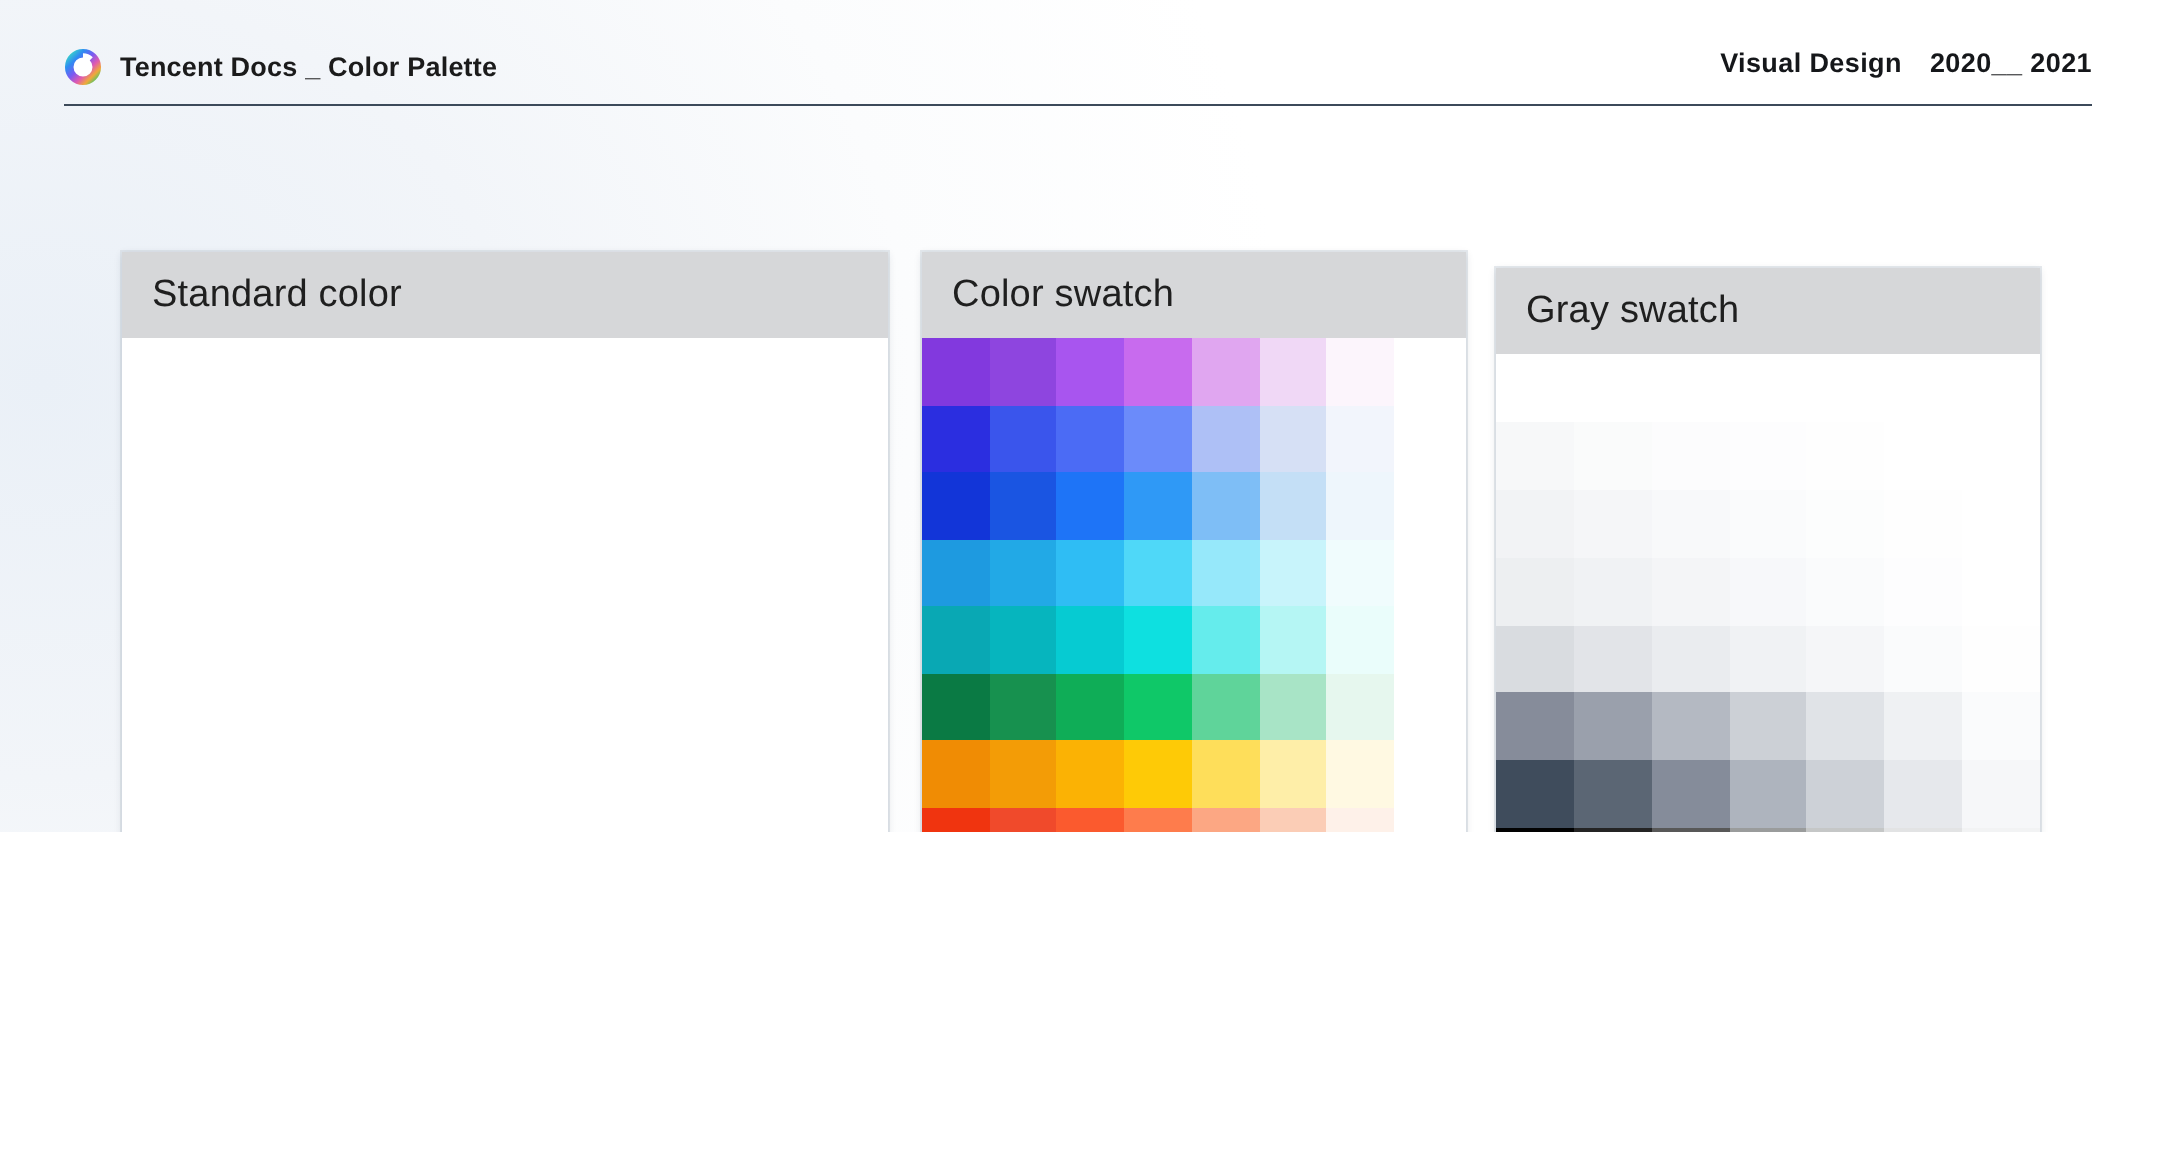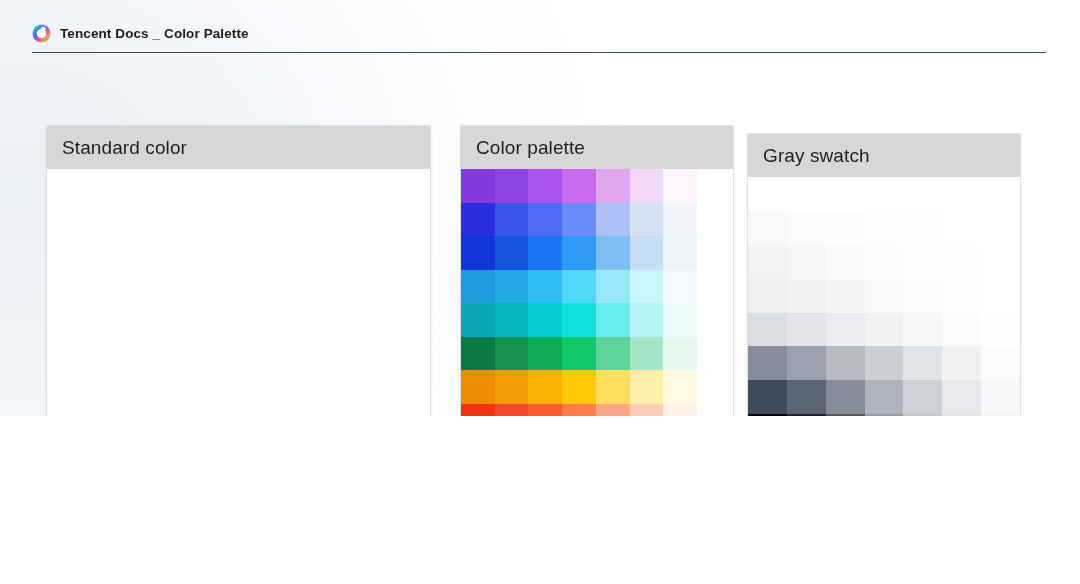--- a/index.html
+++ b/index.html
@@ -97,21 +97,21 @@
     font-weight: 400;
     letter-spacing: .1px;
   }
   .card-body {
     position: relative;
     width: 100%;
     box-sizing: border-box;
   }
 
   
-  #card-standard { left: 47px; top: 126px; width: 383px; height: 415px; }
+  #card-standard { left: 61px; top: 126px; width: 383px; height: 415px; }
   #card-standard .card-body { height: 372px; padding: 0; }
   #standard-hero {
     position: relative;
     height: 152px;
     width: 100%;
   }
   #standard-hero-label {
     position: absolute;
     left: 13px;
     bottom: 17px;
@@ -177,33 +177,37 @@
           </linearGradient>
         </defs>
         <circle cx="20" cy="20" r="19" fill="#ffffff"></circle>
         <circle cx="20" cy="20" r="14.5" fill="none" stroke="url(#ringGrad)" stroke-width="9"></circle>
         <circle cx="20" cy="20" r="6.2" fill="#ffffff"></circle>
         <path d="M20 5.5 a14.5 14.5 0 0 1 10.3 4.3 l-4.6 4.6 a8 8 0 0 0 -5.7 -2.4 z" fill="#ffffff"></path>
       </svg>
       <div id="brand-title">Tencent Docs _ Color Palette</div>
     </div>
 
+    <div id="header-right">
+      <span>Visual Design</span>
+      <span>2020__ 2021</span>
+    </div>
 
     <div id="header-rule"></div>
   </div>
 
   <div id="card-standard" class="card">
     <div class="card-title">
       <span>Standard color</span>
     </div>
   </div>
 
   <div id="card-palette" class="card">
     <div class="card-title">
-      <span>Color palette</span>
+      <span>Color swatch</span>
     </div>
     <div class="card-body">
       <div id="palette-grid">
           <div style="background: rgb(130, 57, 222);"></div>
           <div style="background: rgb(142, 69, 223);"></div>
           <div style="background: rgb(168, 85, 239);"></div>
           <div style="background: rgb(200, 107, 238);"></div>
           <div style="background: rgb(224, 166, 240);"></div>
           <div style="background: rgb(240, 216, 246);"></div>
           <div style="background: rgb(252, 245, 252);"></div>

